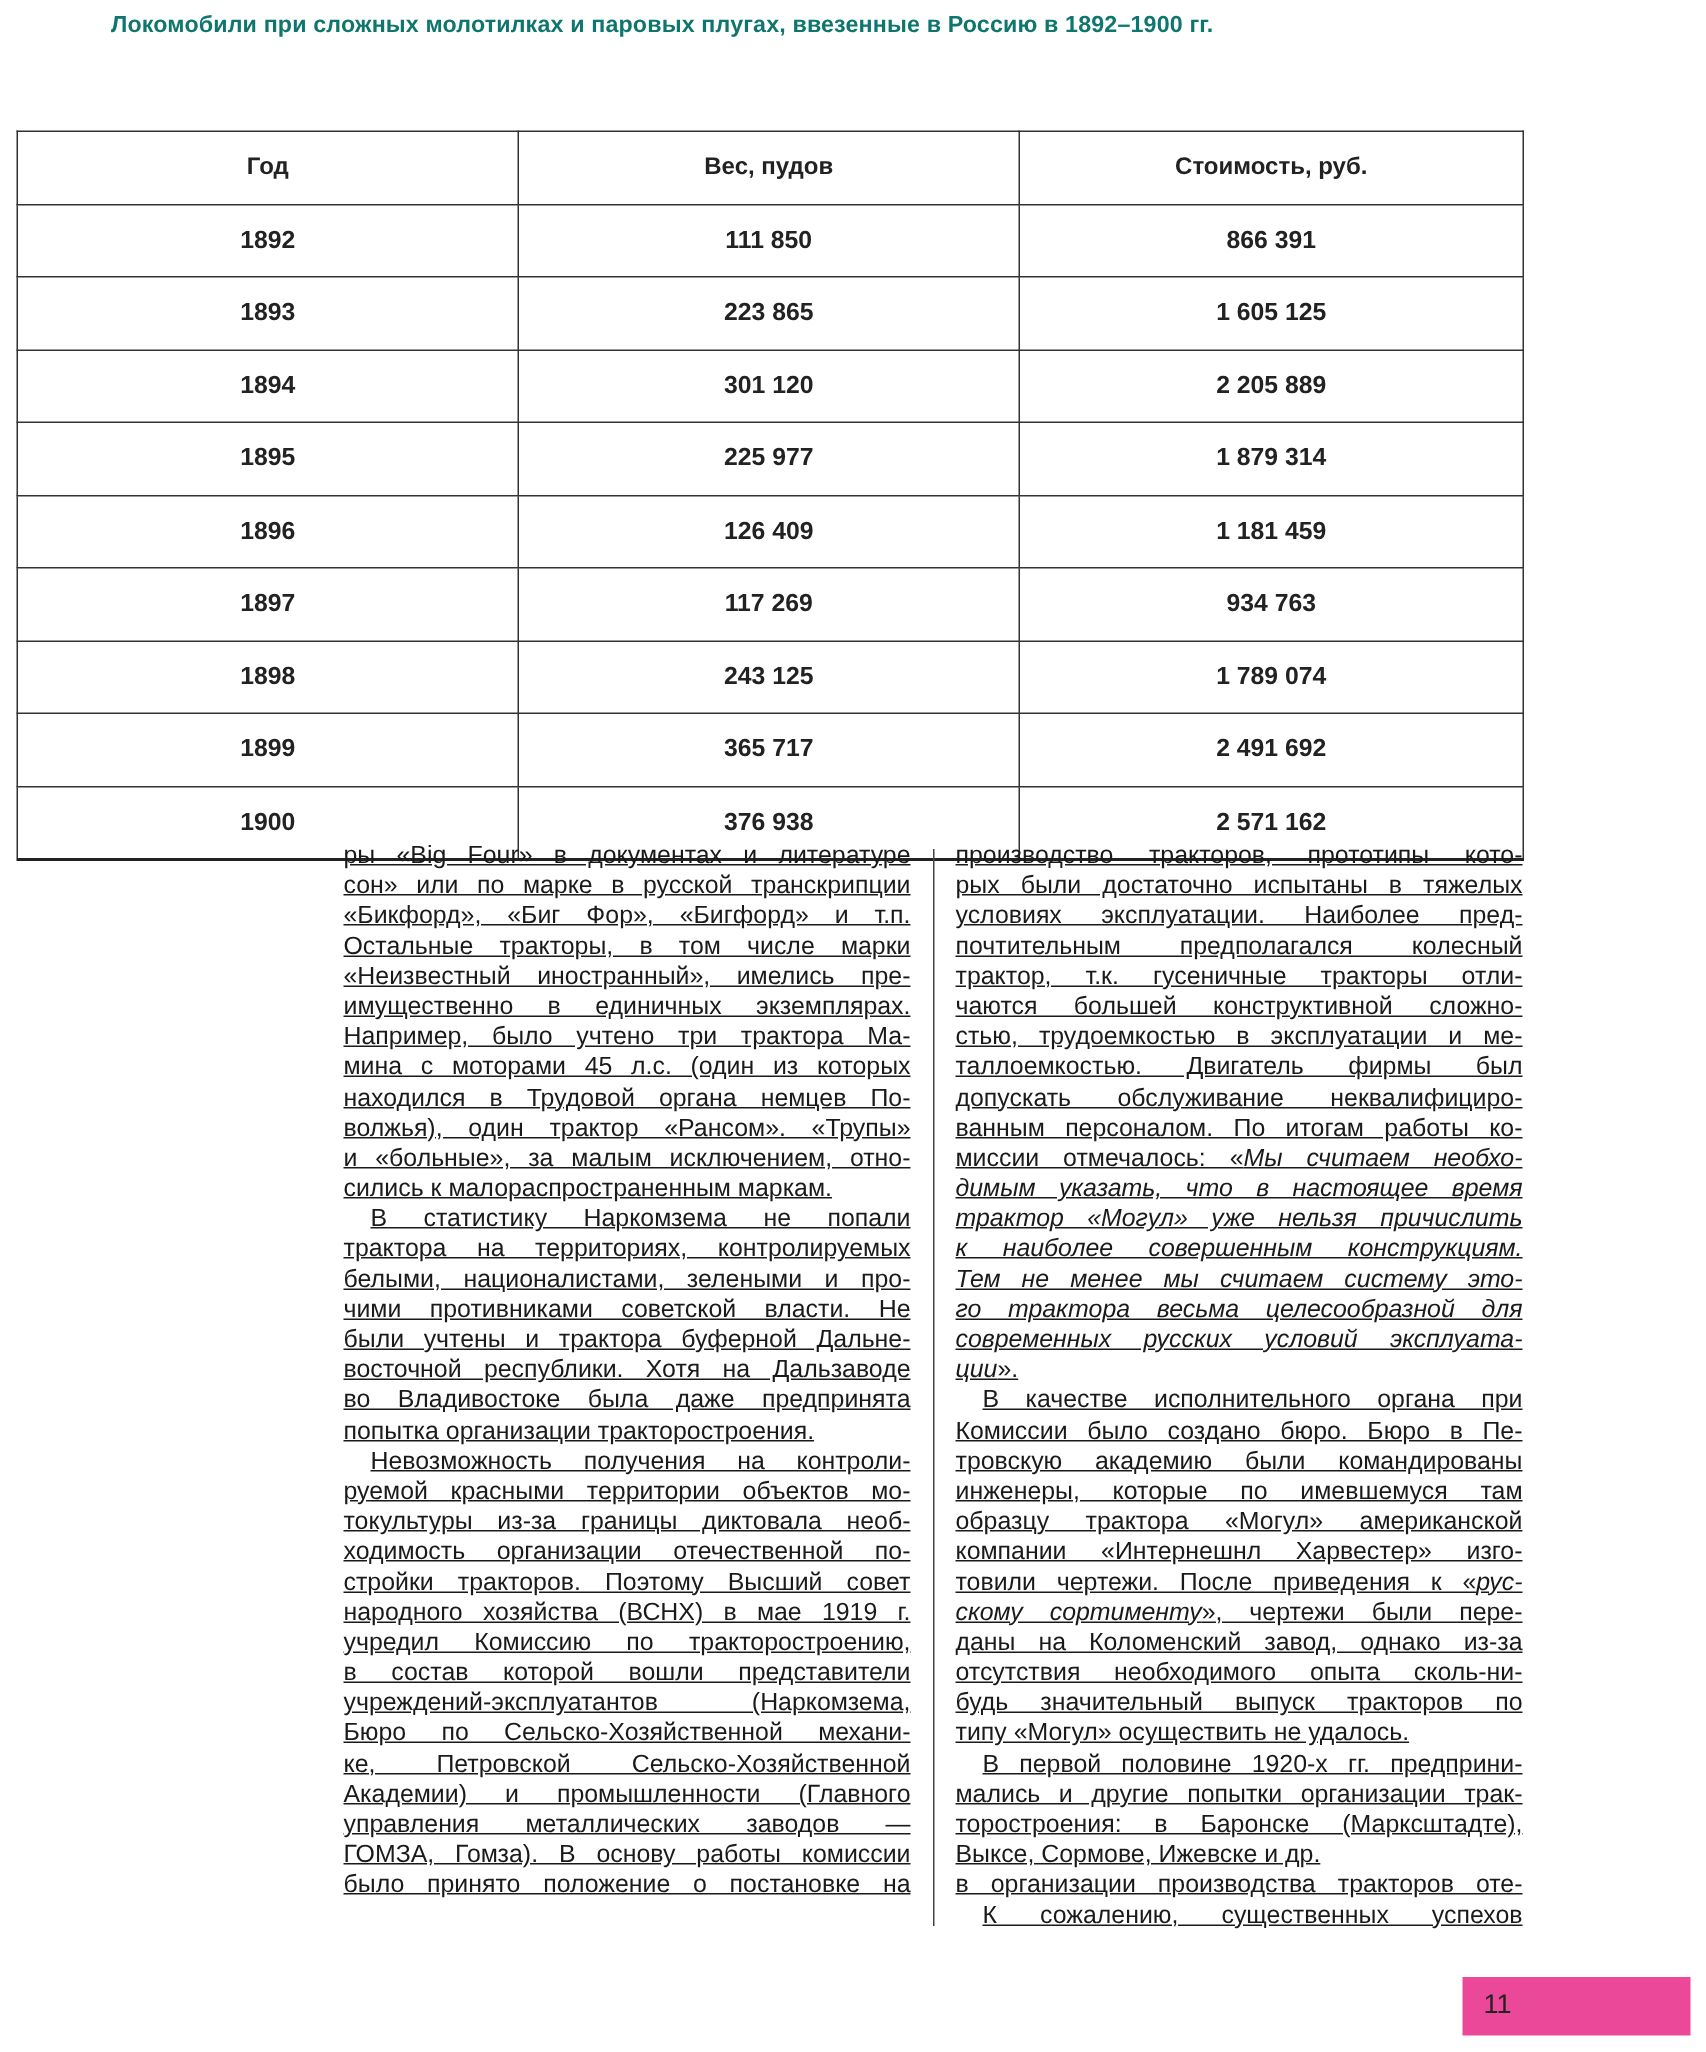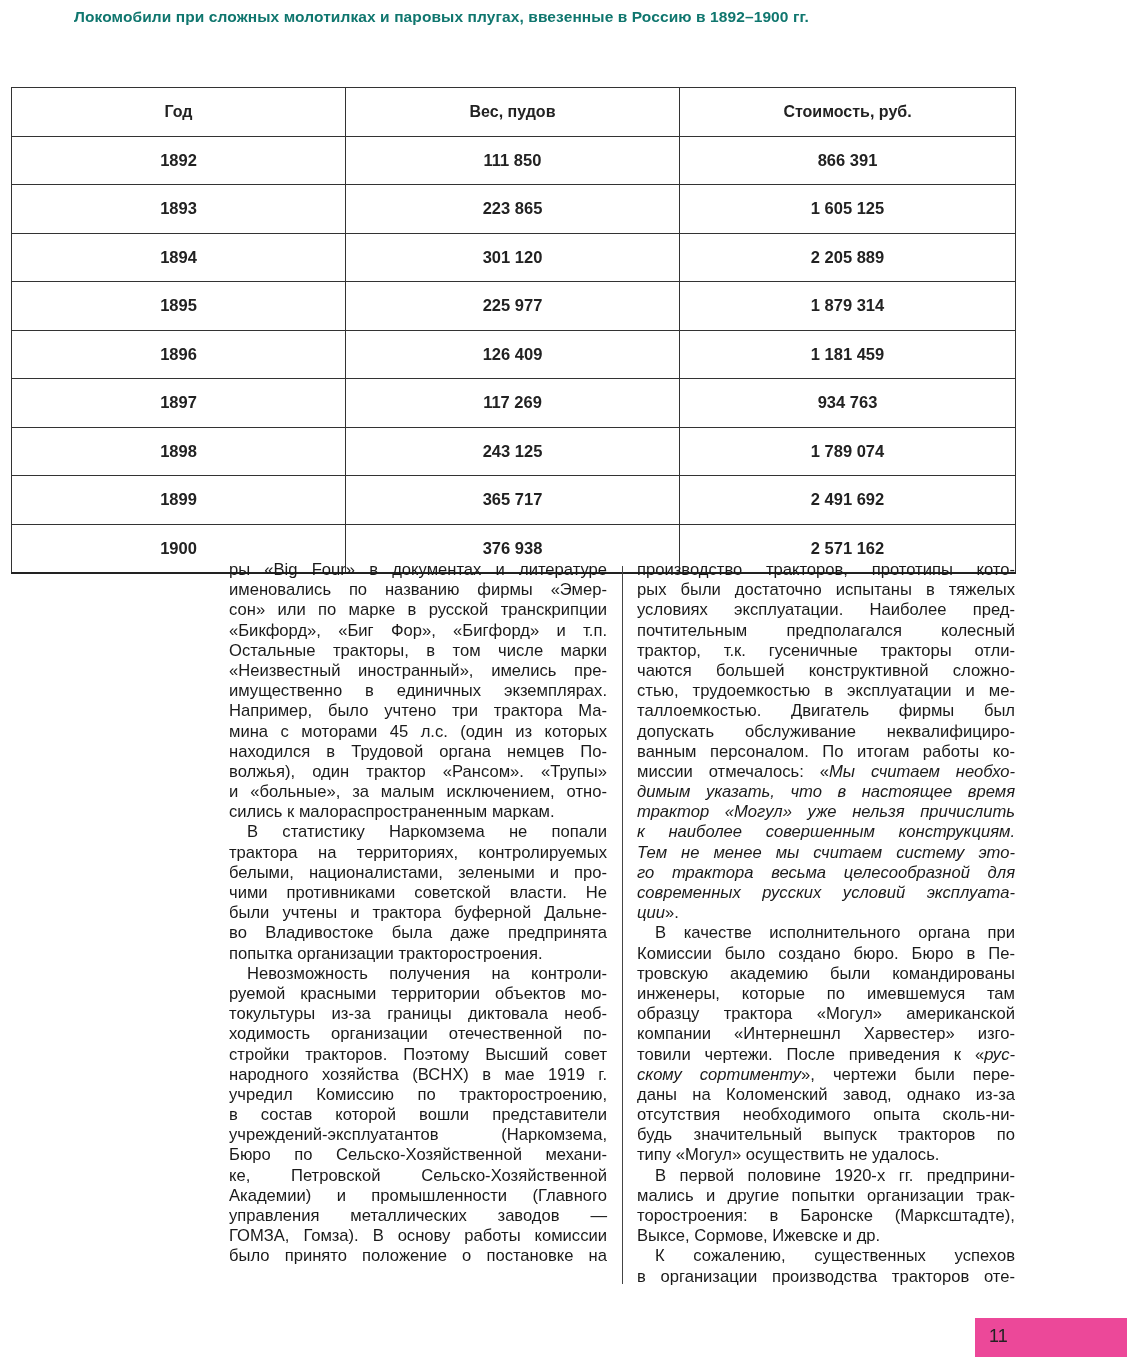--- a/index.html
+++ b/index.html
@@ -56,20 +56,21 @@
   table.data-table col.c3 { width: 336px; }
   table.data-table { border-bottom: 2px solid #222; }
 
   .column {
     position: absolute;
     top: 560px;
     width: 378px;
     font-size: 16.6px;
     line-height: 20.2px;
     color: #1a1a1a;
+    text-decoration: underline;
   }
   .col-left { left: 229px; }
   .col-right { left: 637px; }
   .line {
     display: block;
     white-space: nowrap;
     text-align: justify;
     text-align-last: justify;
     height: 20.2px;
   }
@@ -166,37 +167,37 @@
     <tr>
       <td>1900</td>
       <td>376 938</td>
       <td>2 571 162</td>
     </tr>
   </tbody>
 </table>
 
 <div class="column col-left">
   <span class="line">ры «Big Four» в документах и литературе</span>
-  <span class="line">именовались по названию фирмы «Эмер-</span>
   <span class="line">сон» или по марке в русской транскрипции</span>
   <span class="line">«Бикфорд», «Биг Фор», «Бигфорд» и т.п.</span>
   <span class="line">Остальные тракторы, в том числе марки</span>
   <span class="line">«Неизвестный иностранный», имелись пре-</span>
   <span class="line">имущественно в единичных экземплярах.</span>
   <span class="line">Например, было учтено три трактора Ма-</span>
   <span class="line">мина с моторами 45 л.с. (один из которых</span>
   <span class="line">находился в Трудовой органа немцев По-</span>
   <span class="line">волжья), один трактор «Рансом». «Трупы»</span>
   <span class="line">и «больные», за малым исключением, отно-</span>
   <span class="line last">сились к малораспространенным маркам.</span>
   <span class="line indent">В статистику Наркомзема не попали</span>
   <span class="line">трактора на территориях, контролируемых</span>
   <span class="line">белыми, националистами, зелеными и про-</span>
   <span class="line">чими противниками советской власти. Не</span>
   <span class="line">были учтены и трактора буферной Дальне-</span>
+  <span class="line">восточной республики. Хотя на Дальзаводе</span>
   <span class="line">во Владивостоке была даже предпринята</span>
   <span class="line last">попытка организации тракторостроения.</span>
   <span class="line indent">Невозможность получения на контроли-</span>
   <span class="line">руемой красными территории объектов мо-</span>
   <span class="line">токультуры из-за границы диктовала необ-</span>
   <span class="line">ходимость организации отечественной по-</span>
   <span class="line">стройки тракторов. Поэтому Высший совет</span>
   <span class="line">народного хозяйства (ВСНХ) в мае 1919 г.</span>
   <span class="line">учредил Комиссию по тракторостроению,</span>
   <span class="line">в состав которой вошли представители</span>
@@ -239,19 +240,19 @@
   <span class="line"><span>товили чертежи. После приведения к «</span><span class="it">рус-</span></span>
   <span class="line"><span class="it">скому сортименту</span><span>», чертежи были пере-</span></span>
   <span class="line">даны на Коломенский завод, однако из-за</span>
   <span class="line">отсутствия необходимого опыта сколь-ни-</span>
   <span class="line">будь значительный выпуск тракторов по</span>
   <span class="line last">типу «Могул» осуществить не удалось.</span>
   <span class="line indent">В первой половине 1920-х гг. предприни-</span>
   <span class="line">мались и другие попытки организации трак-</span>
   <span class="line">торостроения: в Баронске (Марксштадте),</span>
   <span class="line last">Выксе, Сормове, Ижевске и др.</span>
+  <span class="line">в организации производства тракторов оте-</span>
   <span class="line indent">К сожалению, существенных успехов</span>
-  <span class="line">в организации производства тракторов оте-</span>
 </div>
 
 <div class="page-number-box">
   <span class="page-number">11</span>
 </div>
 
 </body></html>

